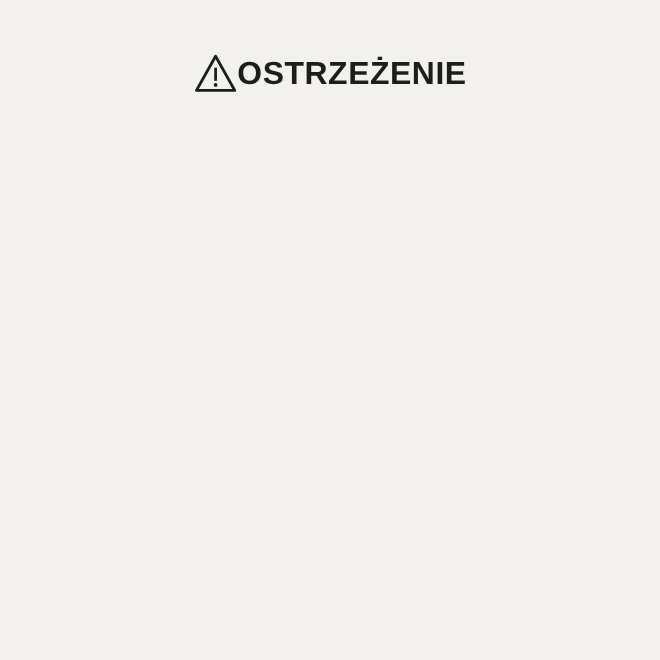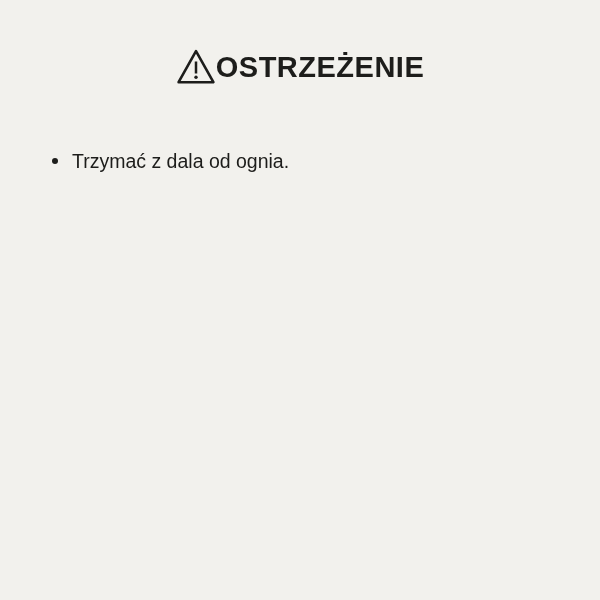--- a/index.html
+++ b/index.html
@@ -85,16 +85,15 @@
       <svg viewBox="0 0 40 38" width="40" height="38" aria-hidden="true">
         <path d="M20 3.2 L37.4 34.2 L2.6 34.2 Z" fill="none" stroke="#1d1d1b" stroke-width="2.6" stroke-linejoin="round"></path>
         <rect x="18.75" y="13.5" width="2.5" height="12" fill="#1d1d1b"></rect>
         <circle cx="20" cy="29.2" r="1.7" fill="#1d1d1b"></circle>
       </svg>
     </span>
     <span class="warning-title">OSTRZEŻENIE</span>
   </div>
 
   <ul class="bullet-list">
-    <li class="bullet-item">Trzymać z dala od ognia.</li>
   </ul>
 
 </div>
 
 </body></html>

